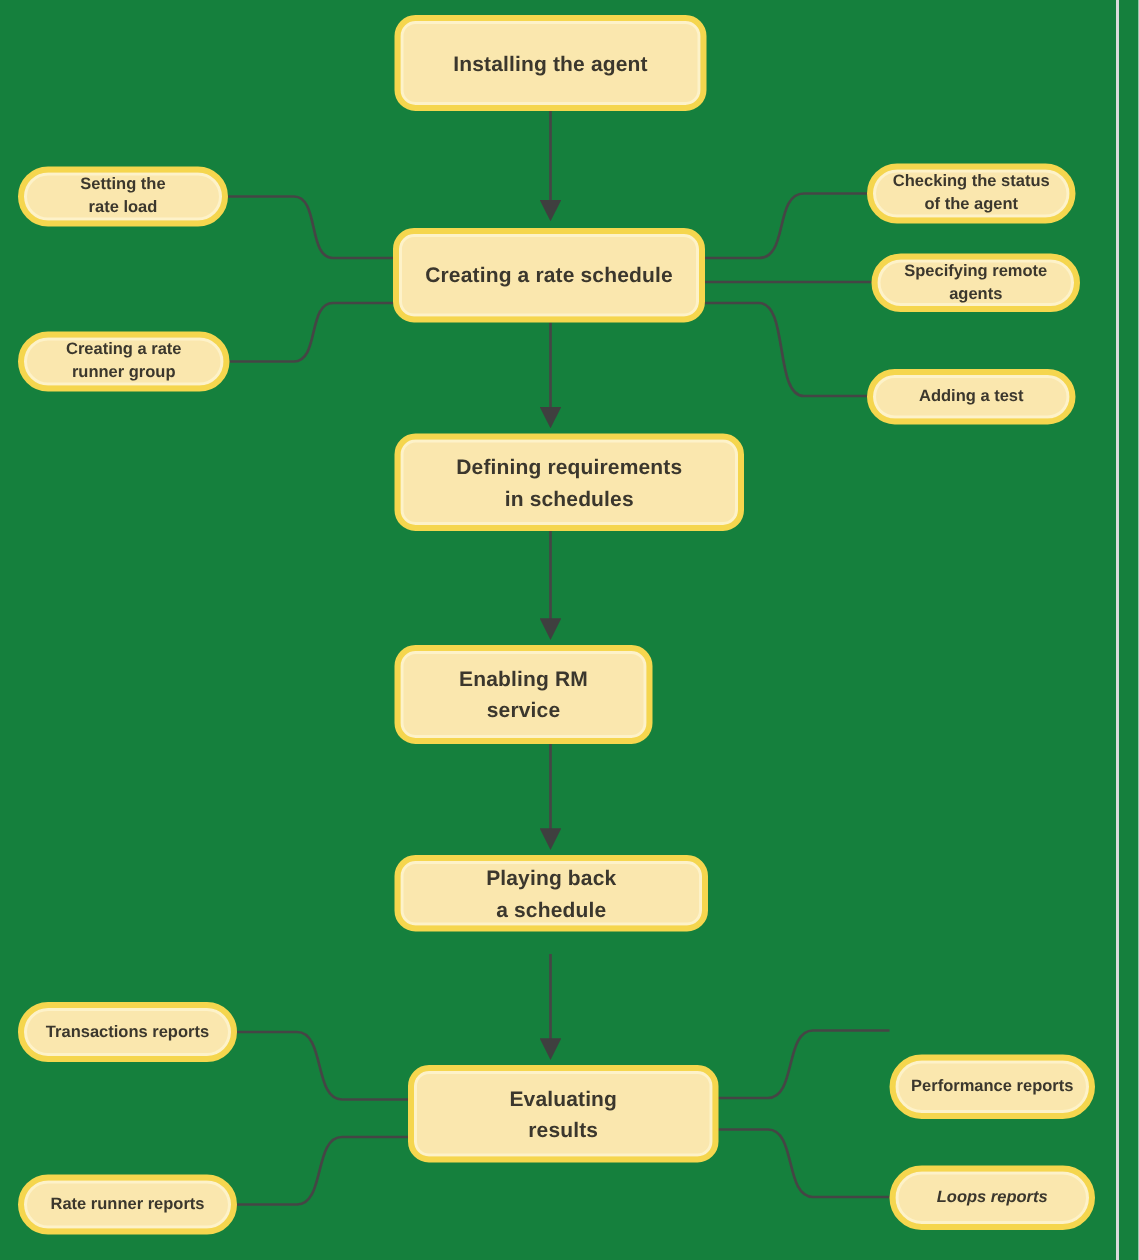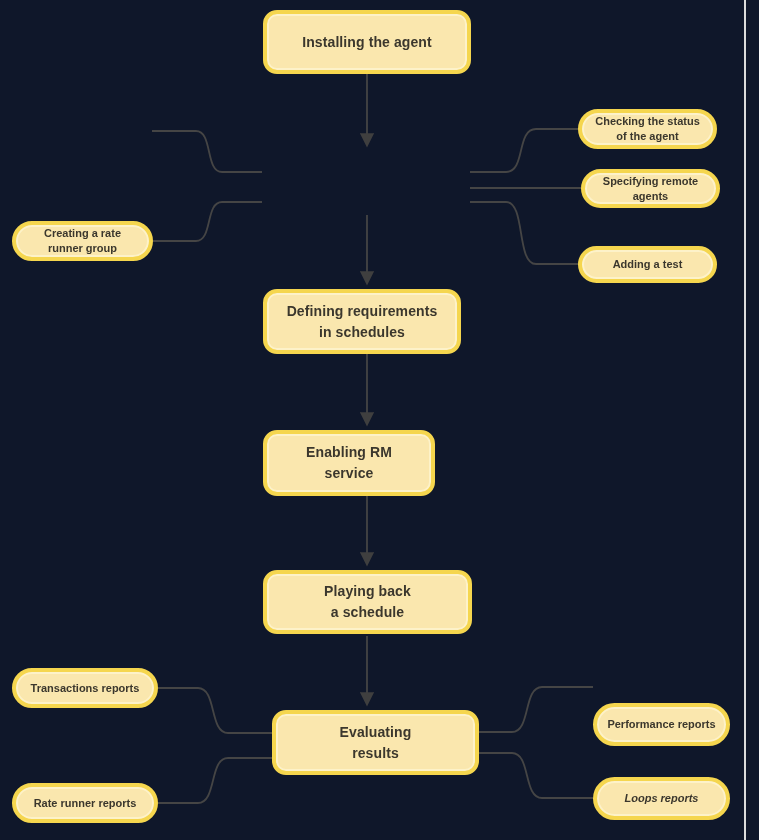--- a/index.html
+++ b/index.html
@@ -1,20 +1,20 @@
 <!DOCTYPE html>
 <html><head>
 <meta charset="utf-8">
 <style>
   html, body { margin: 0; padding: 0; background: #ffffff; }
   #canvas {
     position: relative;
     width: 759px;
     height: 840px;
-    background: #0f172a;
+    background: #15803d;
     overflow: hidden;
     font-family: "Liberation Sans", sans-serif;
   }
   #wires {
     position: absolute;
     left: 0; top: 0;
     width: 759px; height: 840px;
   }
   .node {
     position: absolute;
@@ -76,37 +76,44 @@
       <path d="M158,688 H198 C217,688 209,733 228,733 H272"></path>
       <path d="M158,803 H198 C217,803 209,758 228,758 H272"></path>
       <path d="M479,732 H512 C531,732 523,687 542,687 H593"></path>
       <path d="M479,753 H512 C531,753 523,798 542,798 H593"></path>
     </g>
   </svg>
 
   <div class="node main" style="left:263px; top:10px; width:208px; height:64px;">
     <span class="lbl">Installing the agent</span>
   </div>
-  <div class="node main" style="left:263px; top:289px; width:198px; height:65px;">
+  <div class="node main" style="left:262px; top:152px; width:208px; height:63px;">
+    <span class="lbl">Creating a rate schedule</span>
+  </div>
+  <div class="node main" style="left:263px; top:289px; width:233px; height:65px;">
     <span class="lbl">Defining requirements
 in schedules</span>
   </div>
   <div class="node main" style="left:263px; top:430px; width:172px; height:66px;">
     <span class="lbl">Enabling RM
 service</span>
   </div>
-  <div class="node main" style="left:263px; top:570px; width:209px; height:64px;">
+  <div class="node main" style="left:263px; top:570px; width:209px; height:51px;">
     <span class="lbl">Playing back
 a schedule</span>
   </div>
   <div class="node main" style="left:272px; top:710px; width:207px; height:65px;">
     <span class="lbl">Evaluating
 results</span>
   </div>
 
+  <div class="node pill" style="left:12px; top:111px; width:140px; height:40px;">
+    <span class="lbl">Setting the
+rate load</span>
+  </div>
   <div class="node pill" style="left:12px; top:221px; width:141px; height:40px;">
     <span class="lbl">Creating a rate
 runner group</span>
   </div>
   <div class="node pill" style="left:581px; top:169px; width:139px; height:39px;">
     <span class="lbl">Specifying remote
 agents</span>
   </div>
   <div class="node pill" style="left:578px; top:109px; width:139px; height:40px;">
     <span class="lbl">Checking the status

